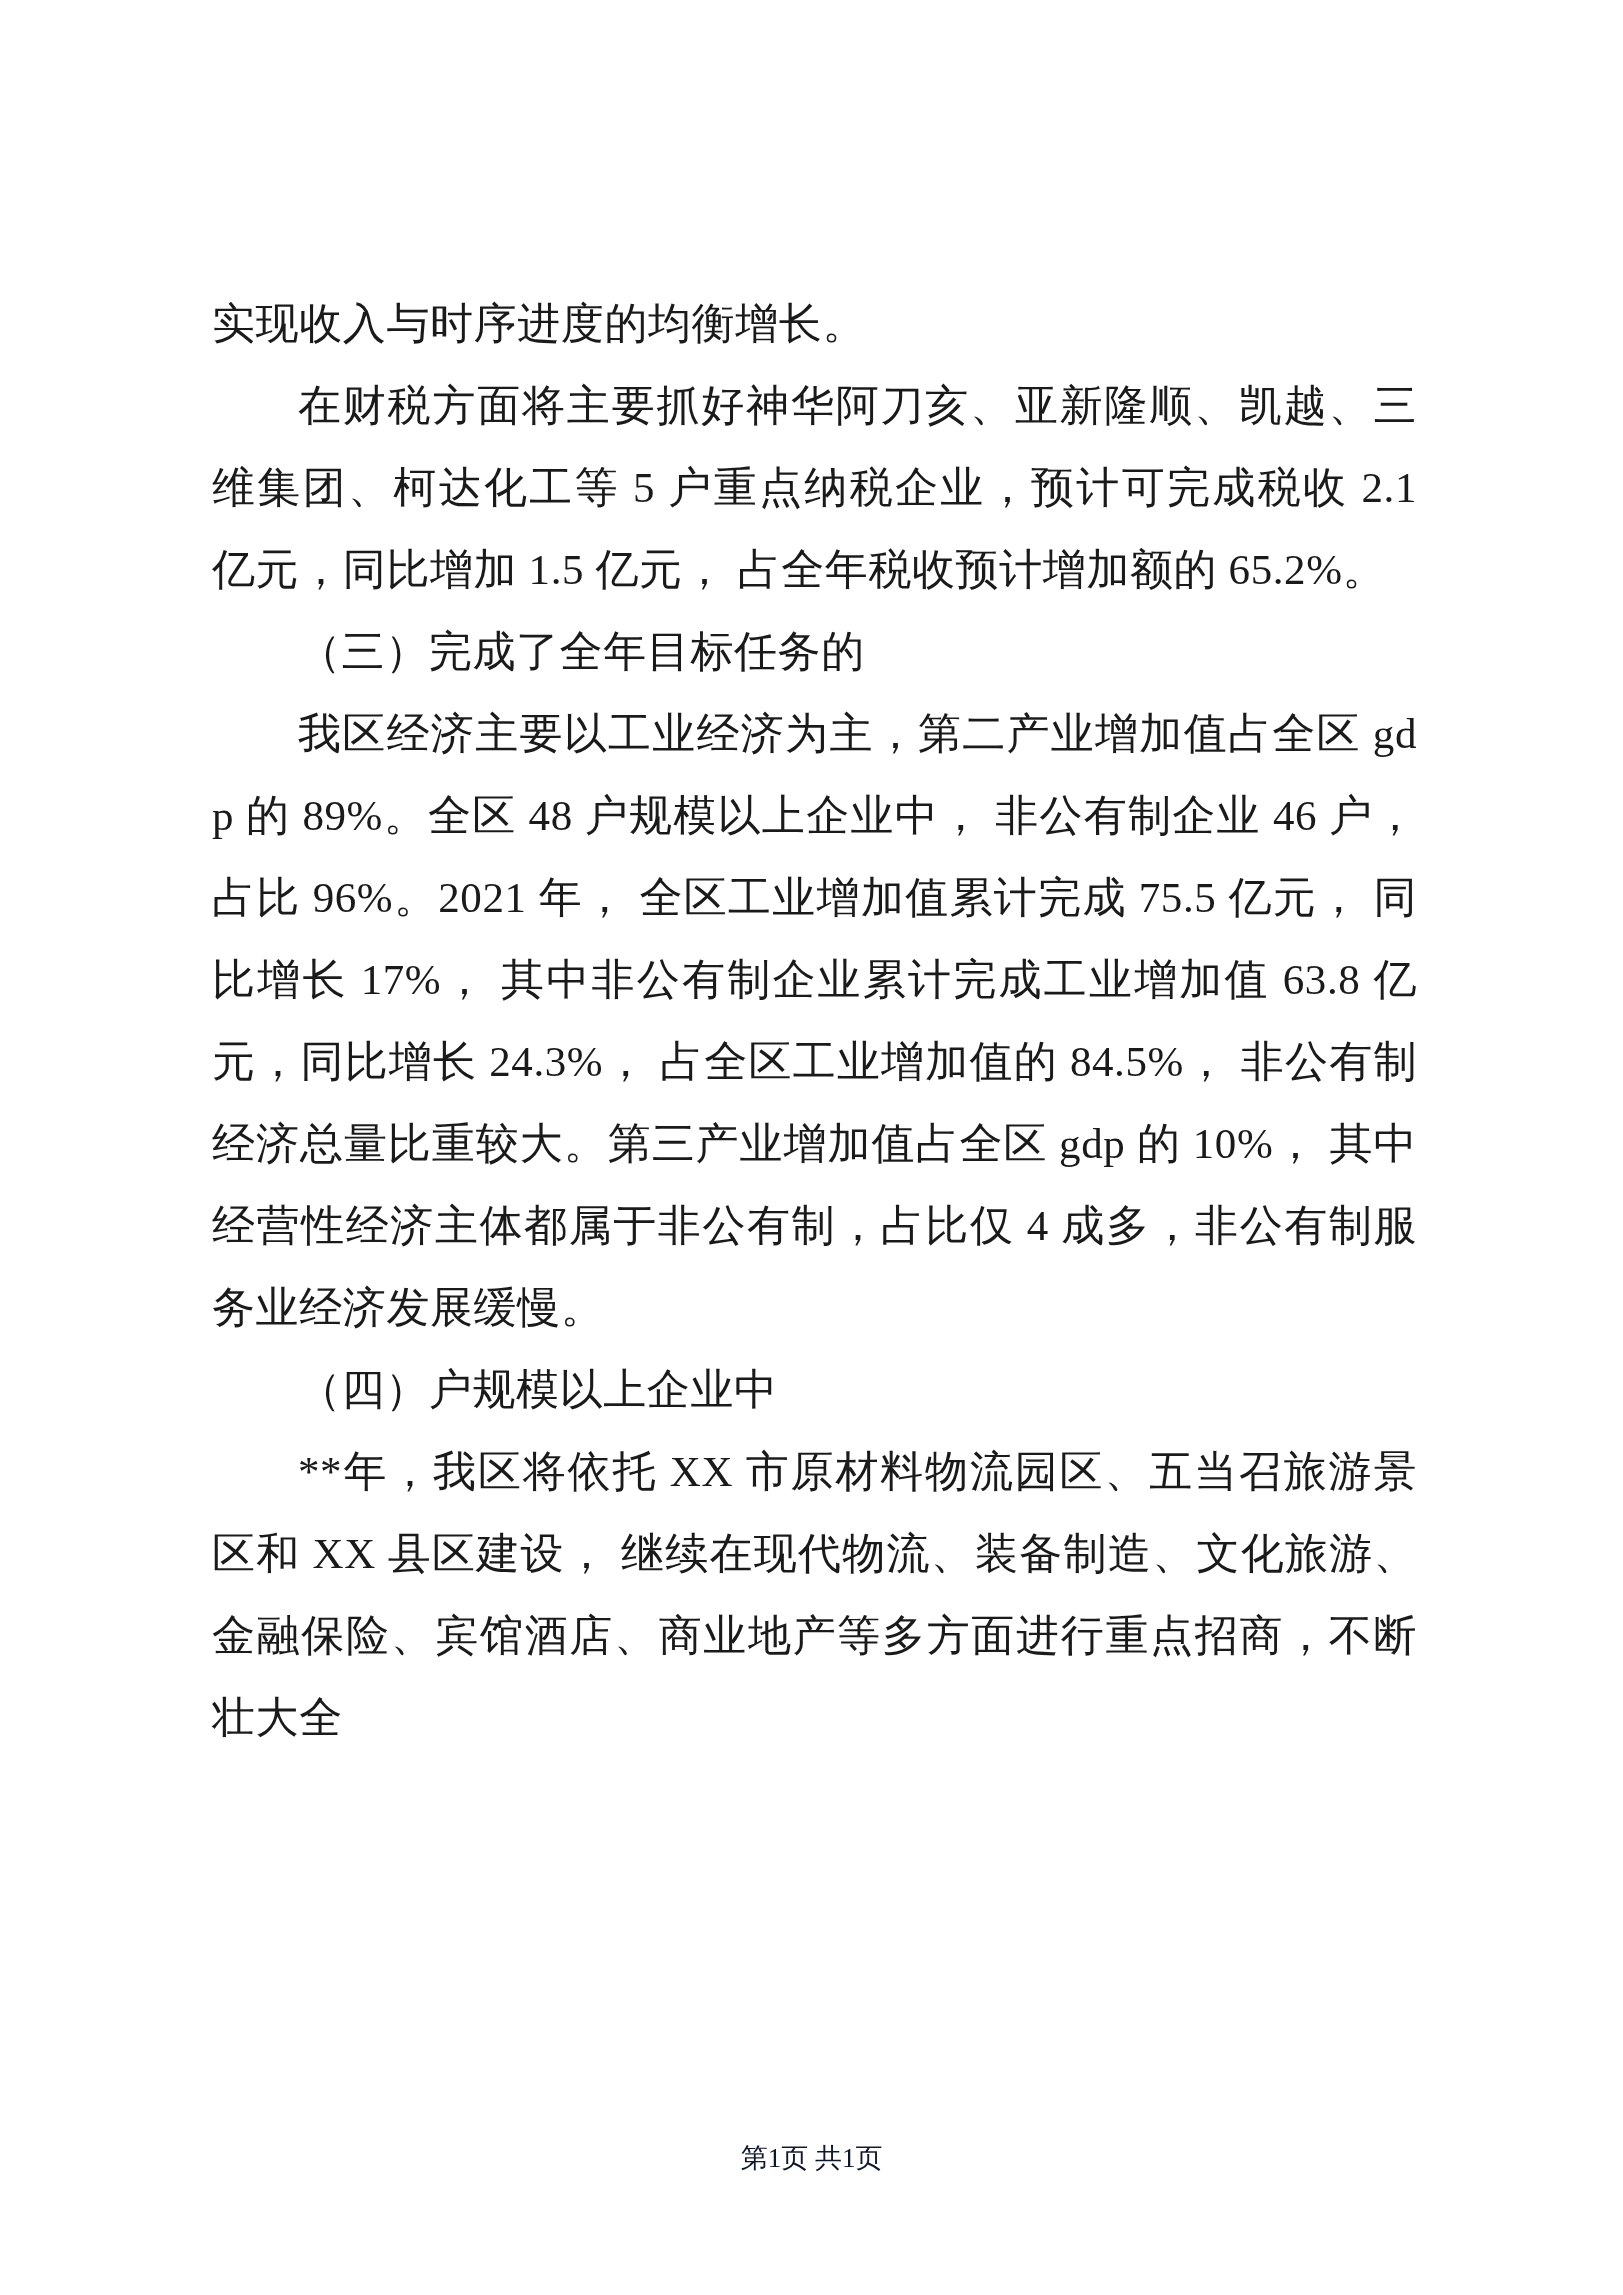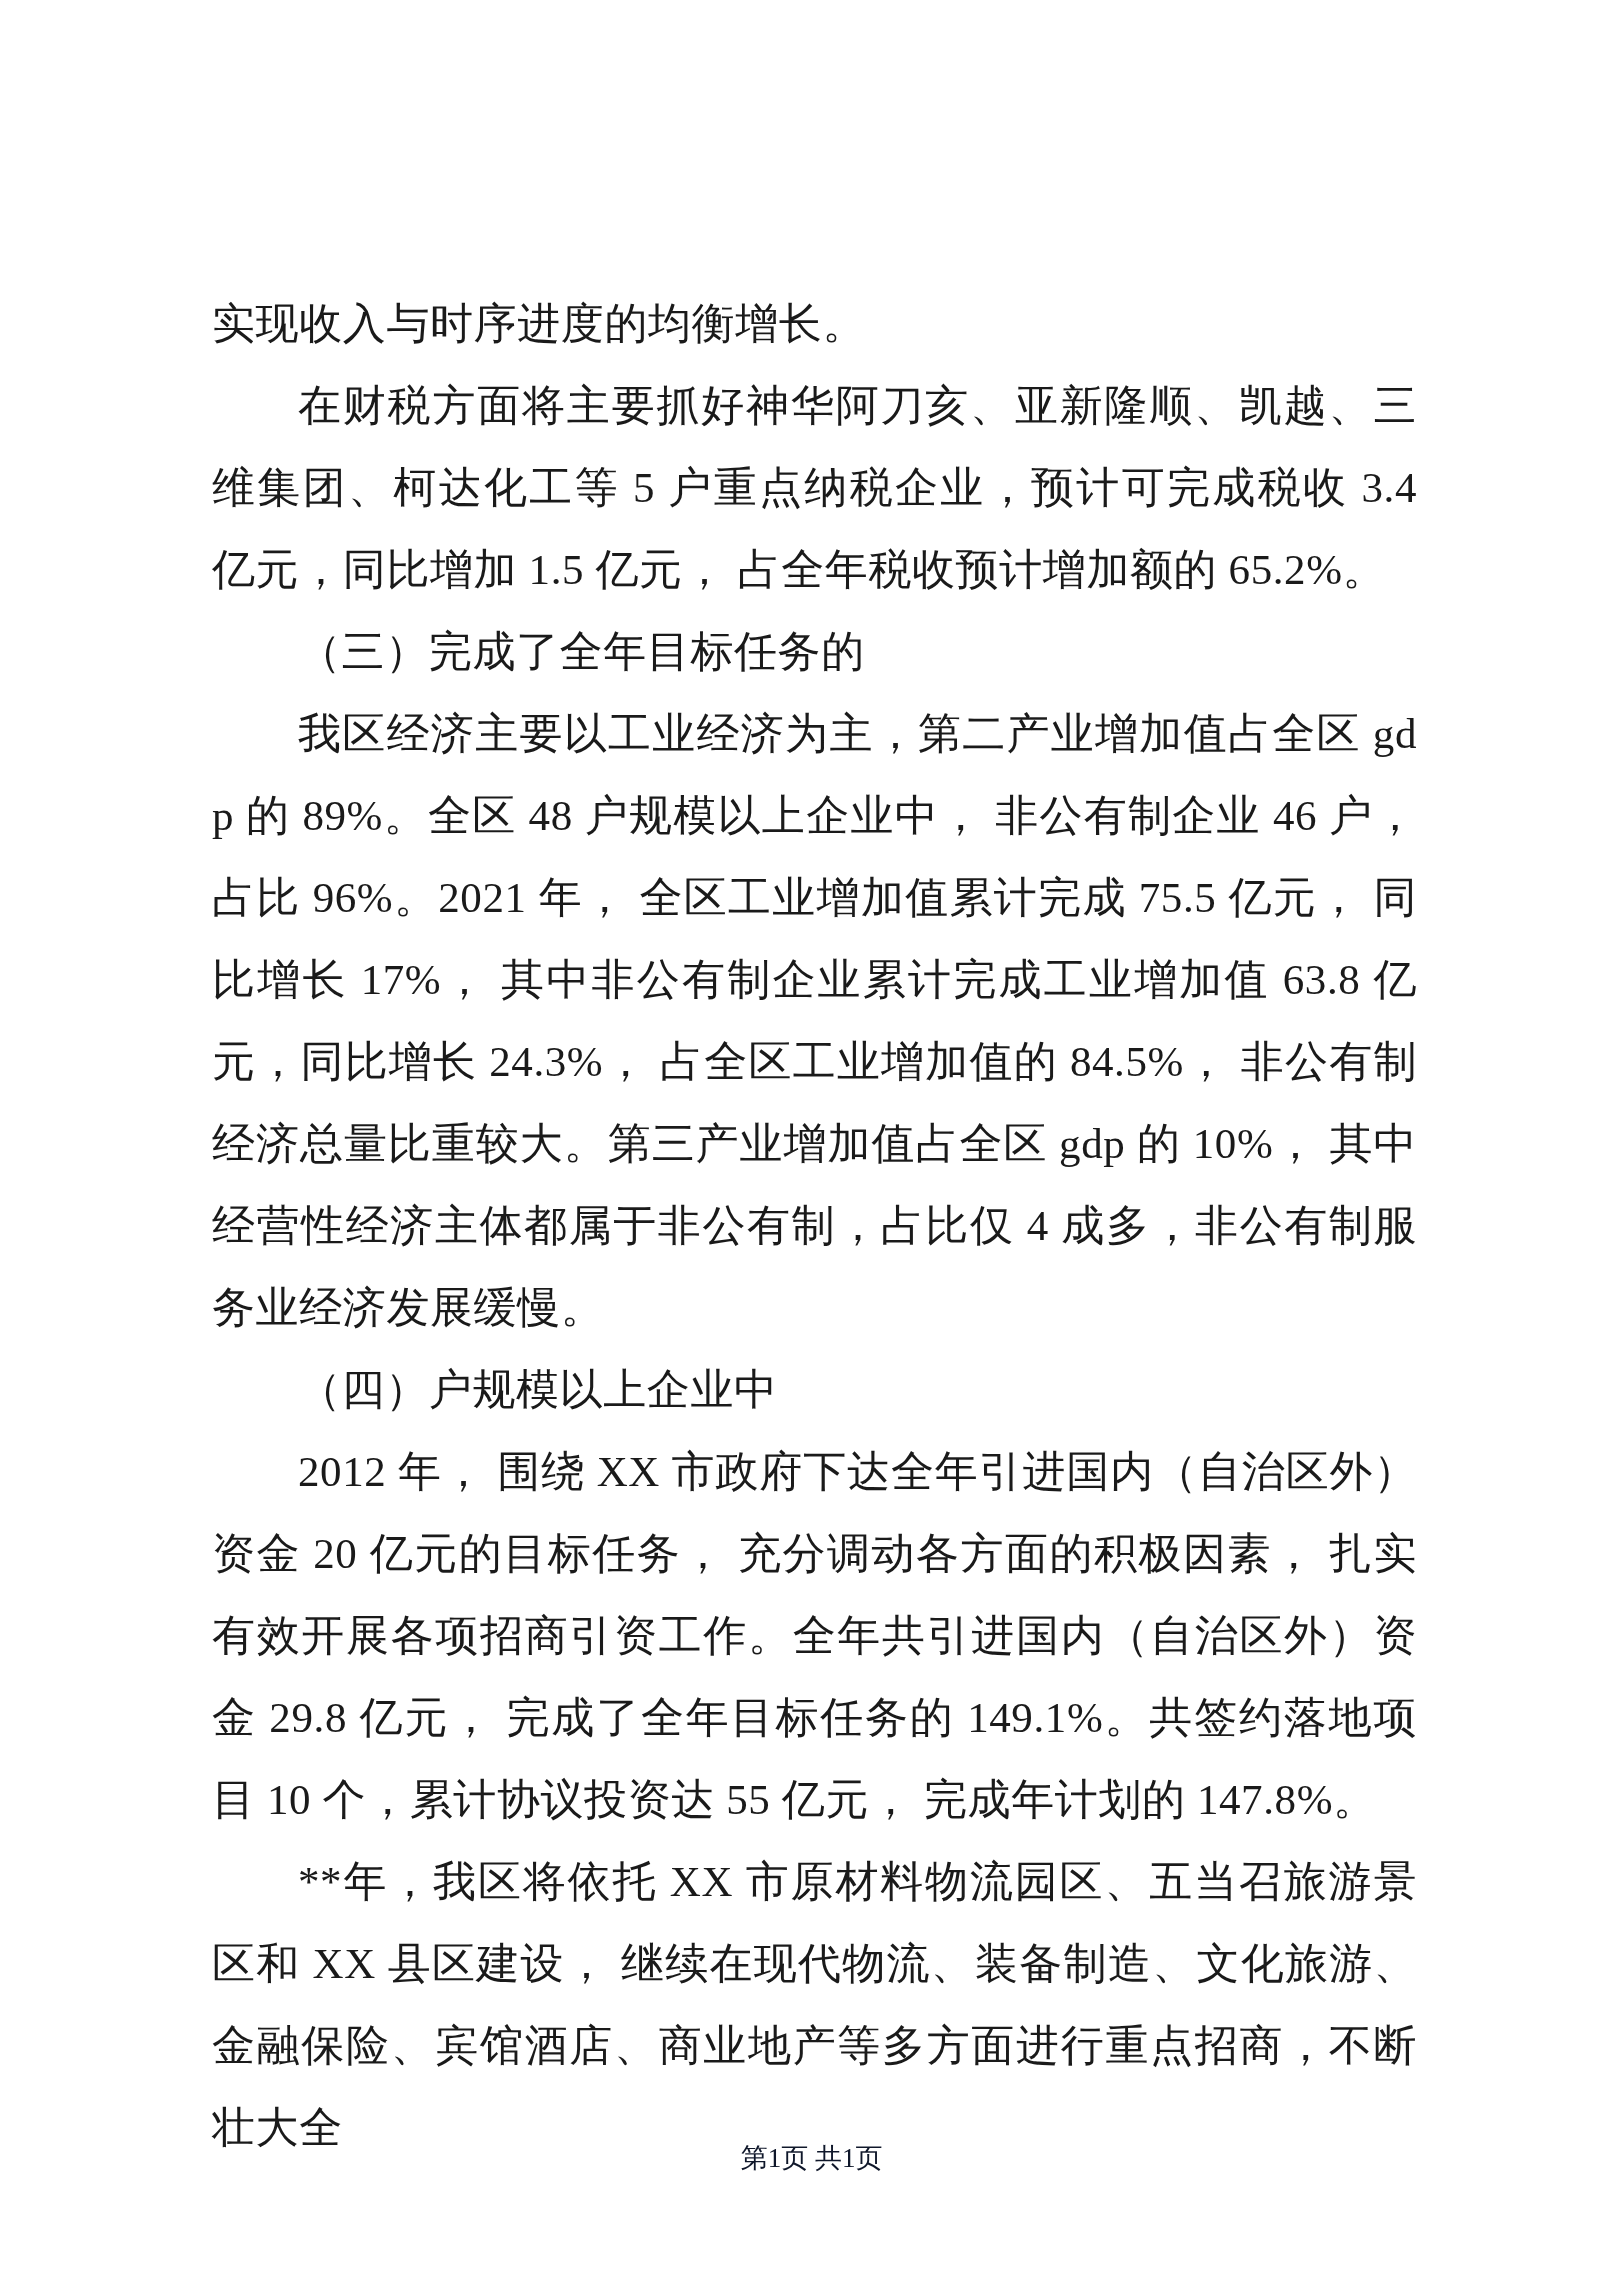--- a/index.html
+++ b/index.html
@@ -43,22 +43,21 @@
     line-height: 34px;
     color: #0f172a;
   }
 </style>
 </head>
 <body>
 
 <div class="page">
   <div class="content">
     <p>实现收入与时序进度的均衡增长。</p>
-    <p class="indent">在财税方面将主要抓好神华阿刀亥、亚新隆顺、凯越、三维集团、柯达化工等 5 户重点纳税企业，预计可完成税收 3.4 亿元，同比增加 1.5 亿元， 占全年税收预计增加额的 65.2%。</p>
+    <p class="indent">在财税方面将主要抓好神华阿刀亥、亚新隆顺、凯越、三维集团、柯达化工等 5 户重点纳税企业，预计可完成税收 2.1 亿元，同比增加 1.5 亿元， 占全年税收预计增加额的 65.2%。</p>
     <p class="indent">（三）完成了全年目标任务的</p>
     <p class="indent">我区经济主要以工业经济为主，第二产业增加值占全区 gdp 的 89%。全区 48 户规模以上企业中， 非公有制企业 46 户，占比 96%。2021 年， 全区工业增加值累计完成 75.5 亿元， 同比增长 17%， 其中非公有制企业累计完成工业增加值 63.8 亿元，同比增长 24.3%， 占全区工业增加值的 84.5%， 非公有制经济总量比重较大。第三产业增加值占全区 gdp 的 10%， 其中经营性经济主体都属于非公有制，占比仅 4 成多，非公有制服务业经济发展缓慢。</p>
     <p class="indent">（四）户规模以上企业中</p>
-    <p class="indent">2012 年， 围绕 XX 市政府下达全年引进国内（自治区外）资金 20 亿元的目标任务， 充分调动各方面的积极因素， 扎实有效开展各项招商引资工作。全年共引进国内（自治区外）资金 29.8 亿元， 完成了全年目标任务的 149.1%。共签约落地项目 10 个，累计协议投资达 55 亿元， 完成年计划的 147.8%。</p>
     <p class="indent">**年，我区将依托 XX 市原材料物流园区、五当召旅游景区和 XX 县区建设， 继续在现代物流、装备制造、文化旅游、金融保险、宾馆酒店、商业地产等多方面进行重点招商，不断壮大全</p>
   </div>
   <div class="page-footer">第1页 共1页</div>
 </div>
 
 
 </body></html>

